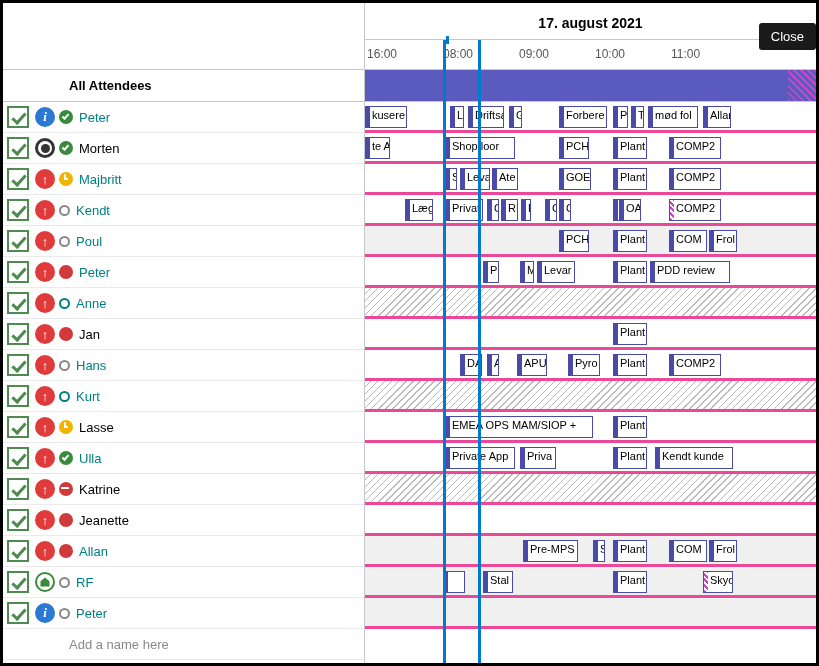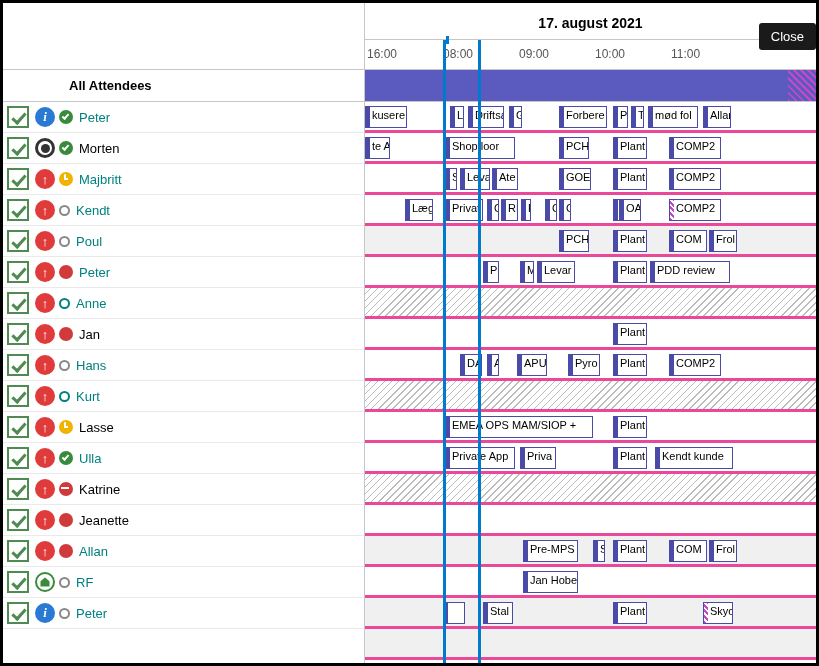--- a/index.html
+++ b/index.html
@@ -160,20 +160,21 @@
           </span>
           <span class="status st-outline"></span>
           <span class="name-link">RF</span>
         </div>
         <div class="attendee-row">
           <span class="chk"></span>
           <span class="icon icon-info">i</span>
           <span class="status st-outline"></span>
           <span class="name-link">Peter</span>
         </div>
+        <div class="attendee-row add">Add a name here</div>
       </div>
   </div>
   <div class="right-panel">
     <div class="date-header">17. august 2021</div>
     <div class="time-header" id="time-header">
         <div class="time-label">16:00</div>
         <div class="time-label">08:00</div>
         <div class="time-label">09:00</div>
         <div class="time-label">10:00</div>
         <div class="time-label">11:00</div>
@@ -259,23 +260,20 @@
         </div>
         <div class="grid-row oof"></div>
         <div class="grid-row"></div>
         <div class="grid-row unavail">
           <div class="event" style="left: 158px; width: 55px;">Pre-MPS</div>
           <div class="event" style="left: 228px; width: 12px;">S</div>
           <div class="event" style="left: 248px; width: 34px;">Plant</div>
           <div class="event" style="left: 304px; width: 38px;">COM</div>
           <div class="event" style="left: 344px; width: 28px;">Frol</div>
         </div>
-        <div class="grid-row">
-          <div class="event" style="left: 158px; width: 55px;">Jan Hobe</div>
-        </div>
         <div class="grid-row unavail">
           <div class="event" style="left: 78px; width: 22px;"></div>
           <div class="event" style="left: 118px; width: 30px;">Stal</div>
           <div class="event" style="left: 248px; width: 34px;">Plant</div>
           <div class="event hatched" style="left: 338px; width: 30px; text-align: right;">Skyo</div>
         </div>
         <div class="grid-row unavail"></div>
       </div>
   </div>
 </div>

